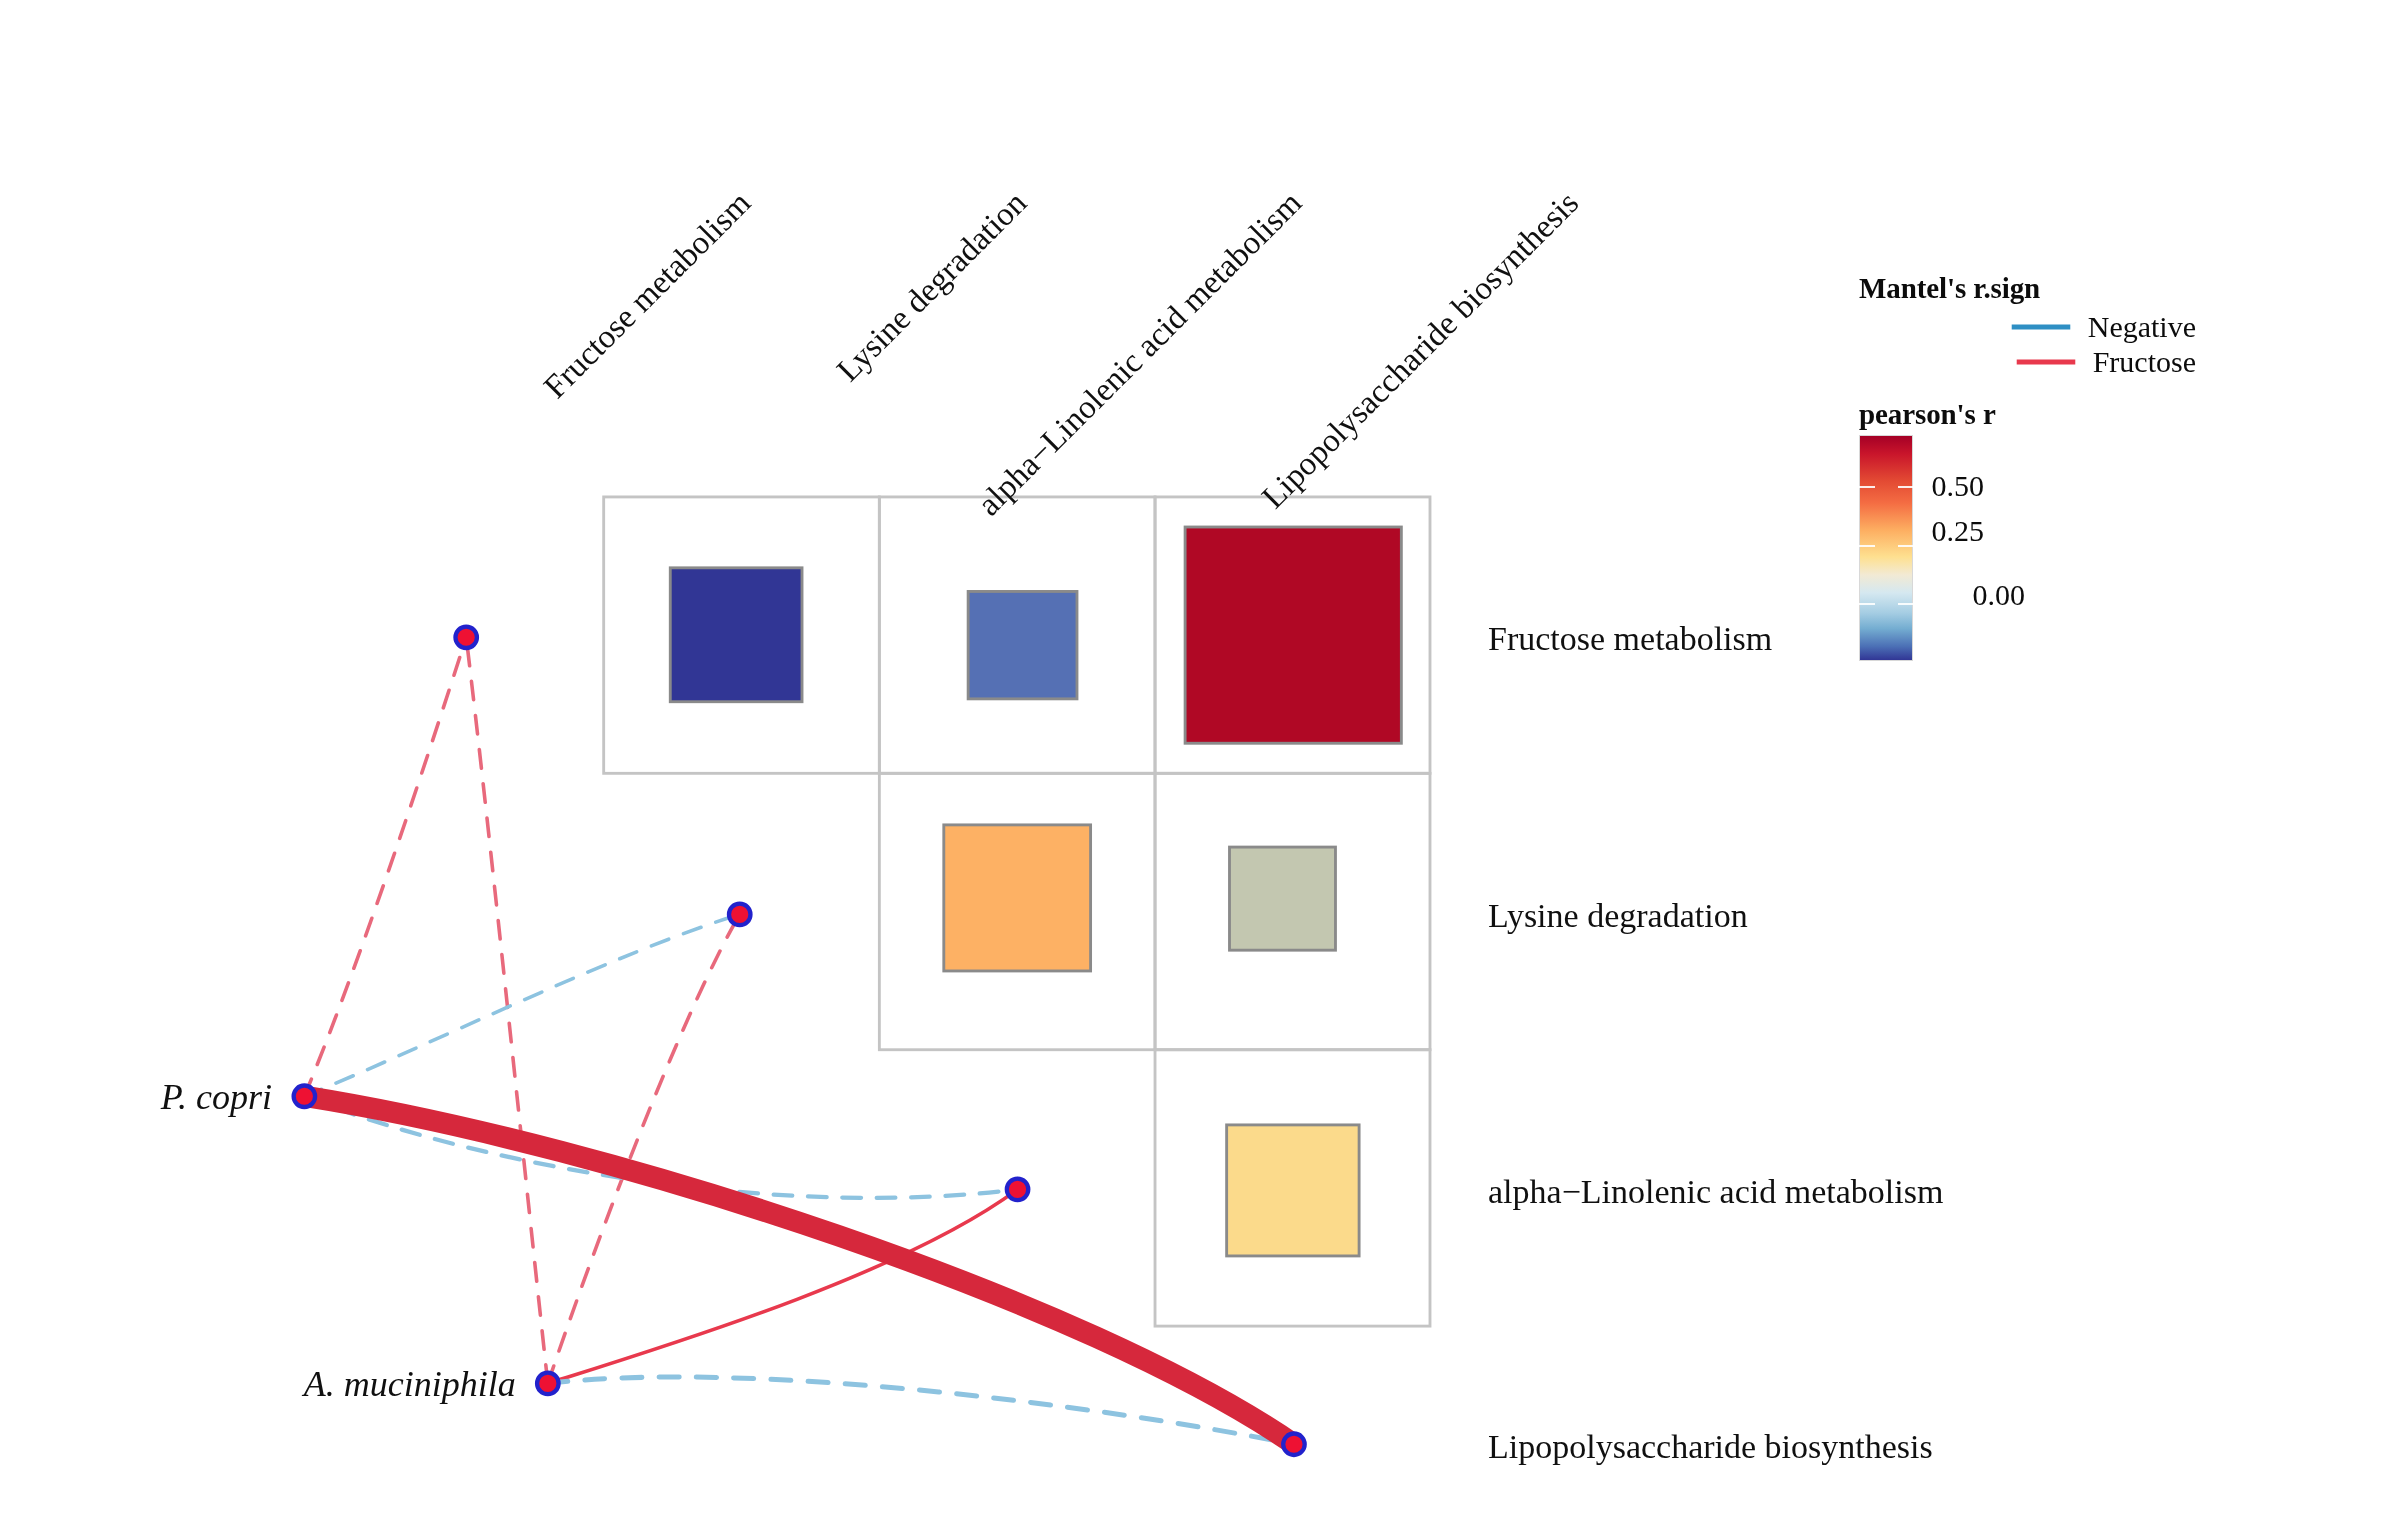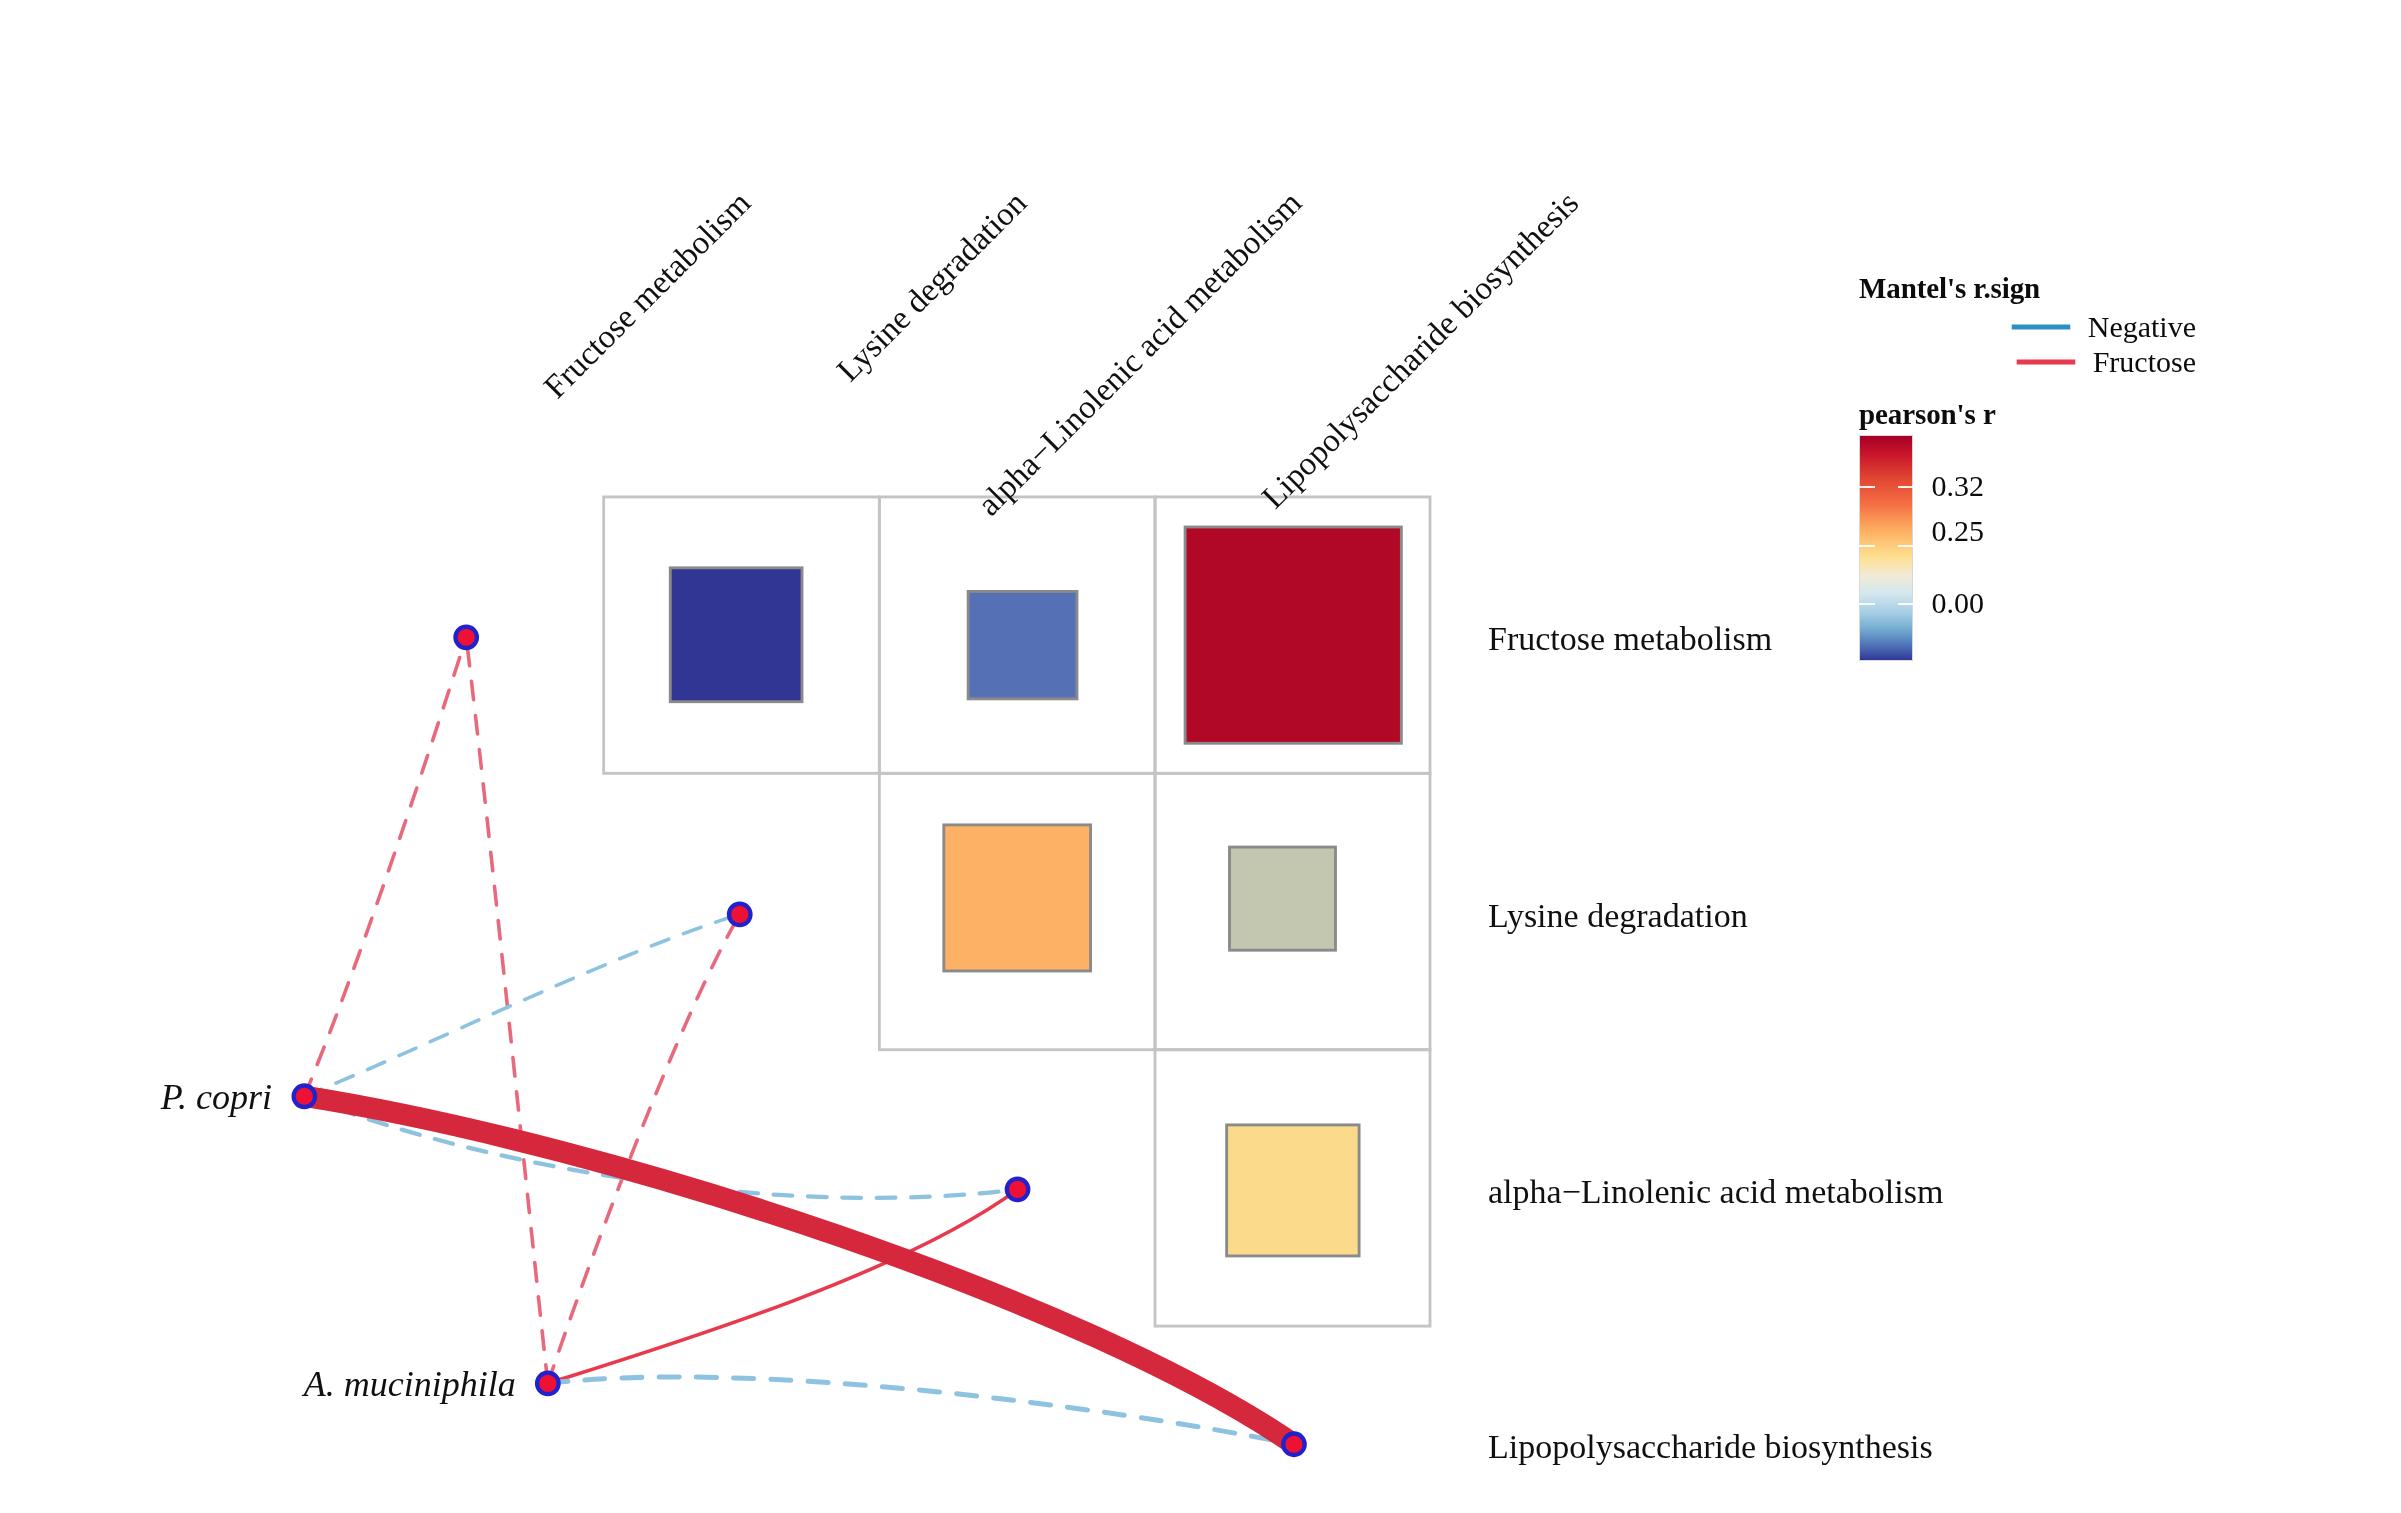--- a/index.html
+++ b/index.html
@@ -166,23 +166,23 @@
         <div id="cbar"></div>
         <div class="cbar-ticks">
           <div class="cbar-tick" style="top:51px;"></div>
           <div class="cbar-tick r" style="top:51px;"></div>
           <div class="cbar-tick" style="top:110px;"></div>
           <div class="cbar-tick r" style="top:110px;"></div>
           <div class="cbar-tick" style="top:168px;"></div>
           <div class="cbar-tick r" style="top:168px;"></div>
         </div>
         <div id="cbar-labels">
-          <div class="cbar-lab" style="top:51px;">0.32</div>
+          <div class="cbar-lab" style="top:51px;">0.50</div>
           <div class="cbar-lab" style="top:96px;">0.25</div>
-          <div class="cbar-lab" style="top:168px;">0.00</div>
+          <div class="cbar-lab" style="top:160px;margin-left:41px;">0.00</div>
         </div>
       </div>
     </div>
 
   </div>
 
 </div>
 
 
 </body></html>

